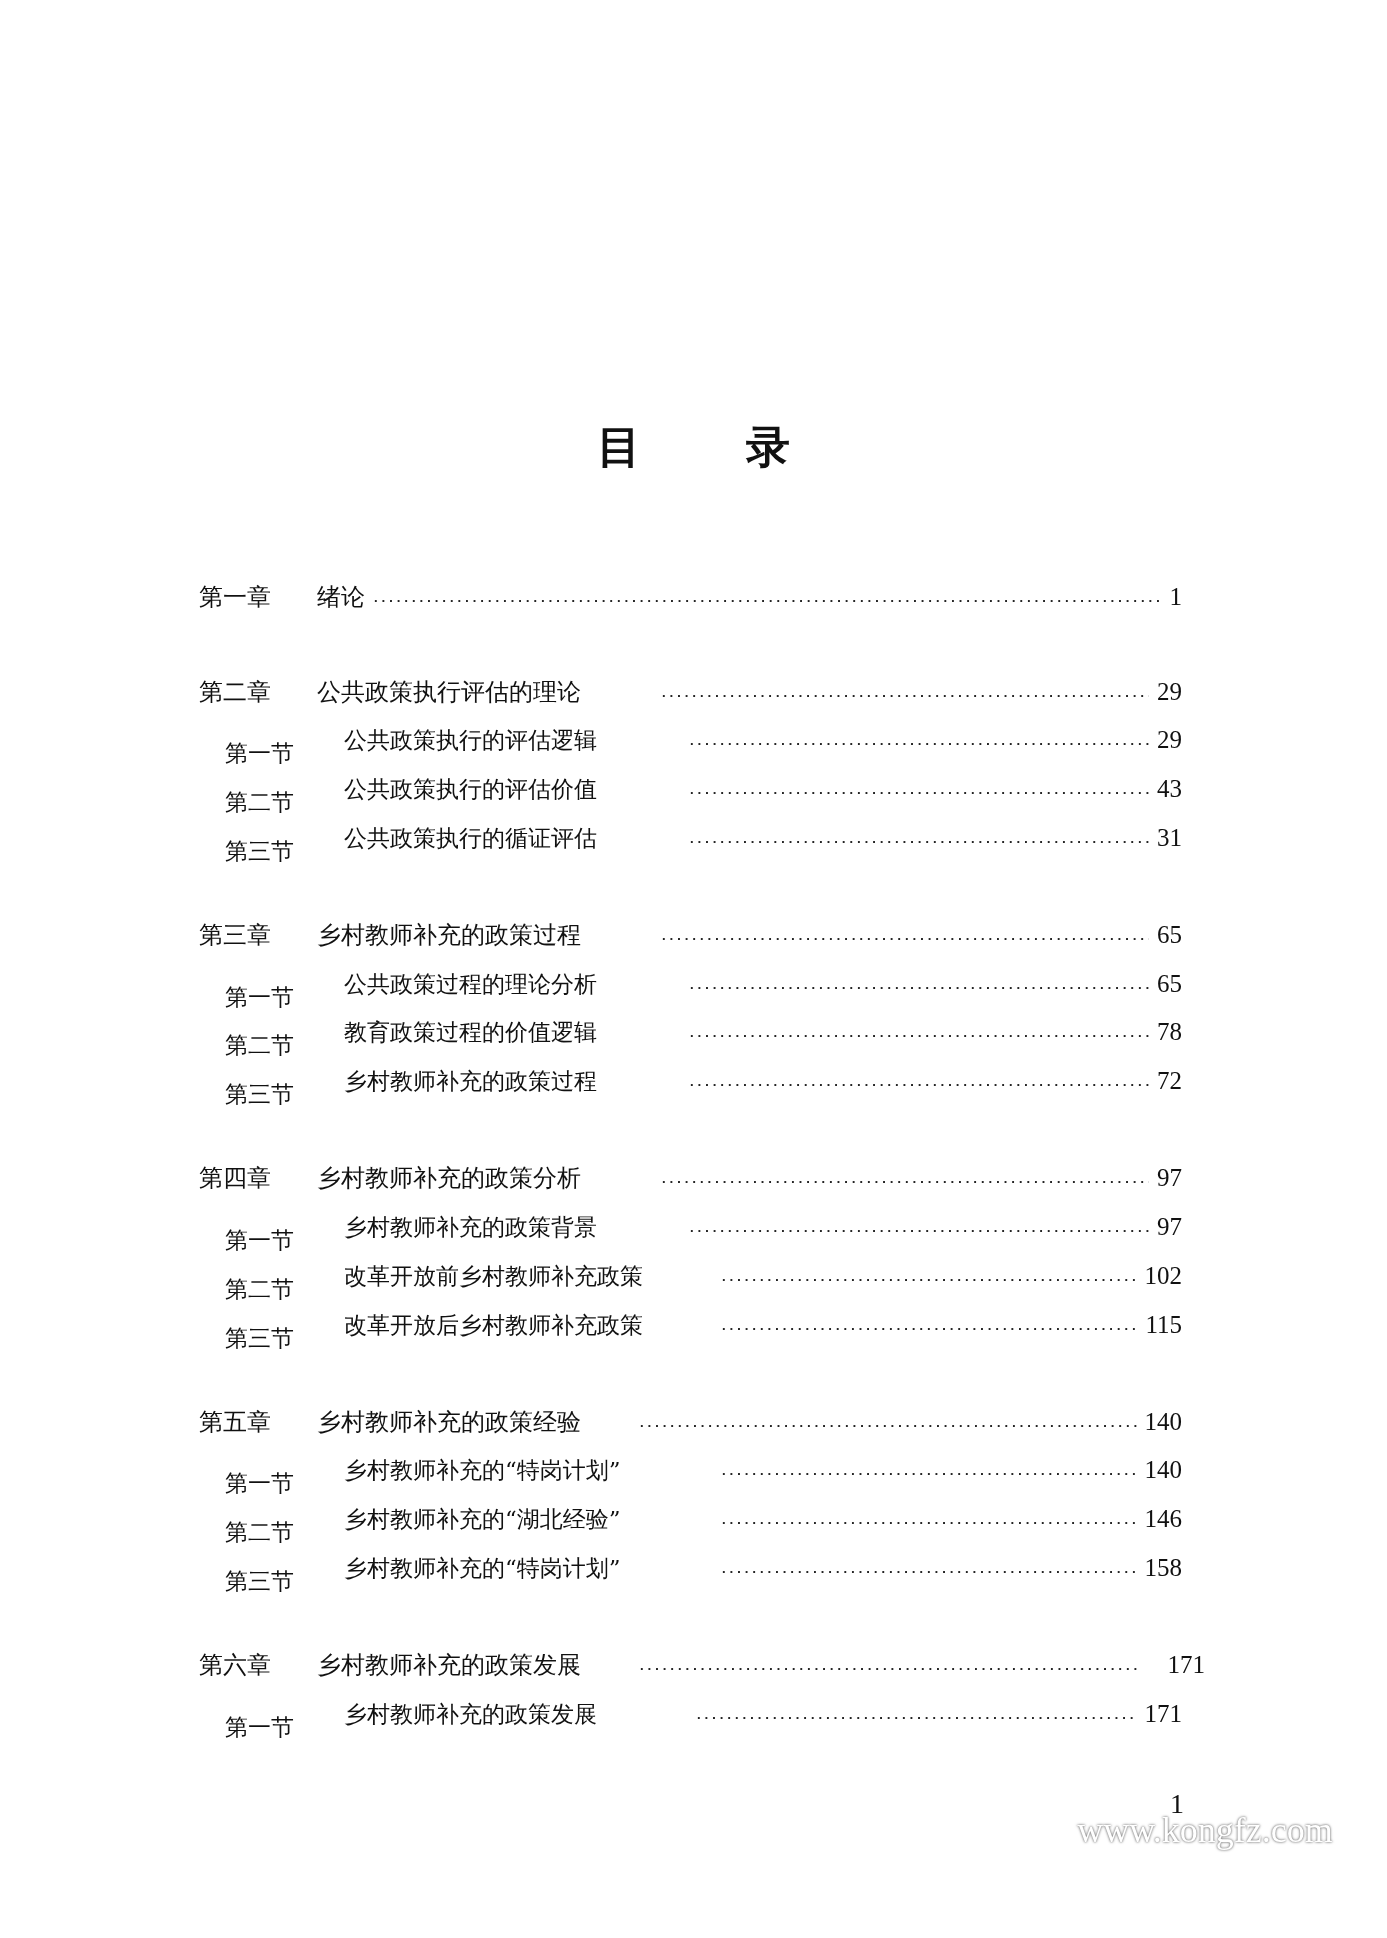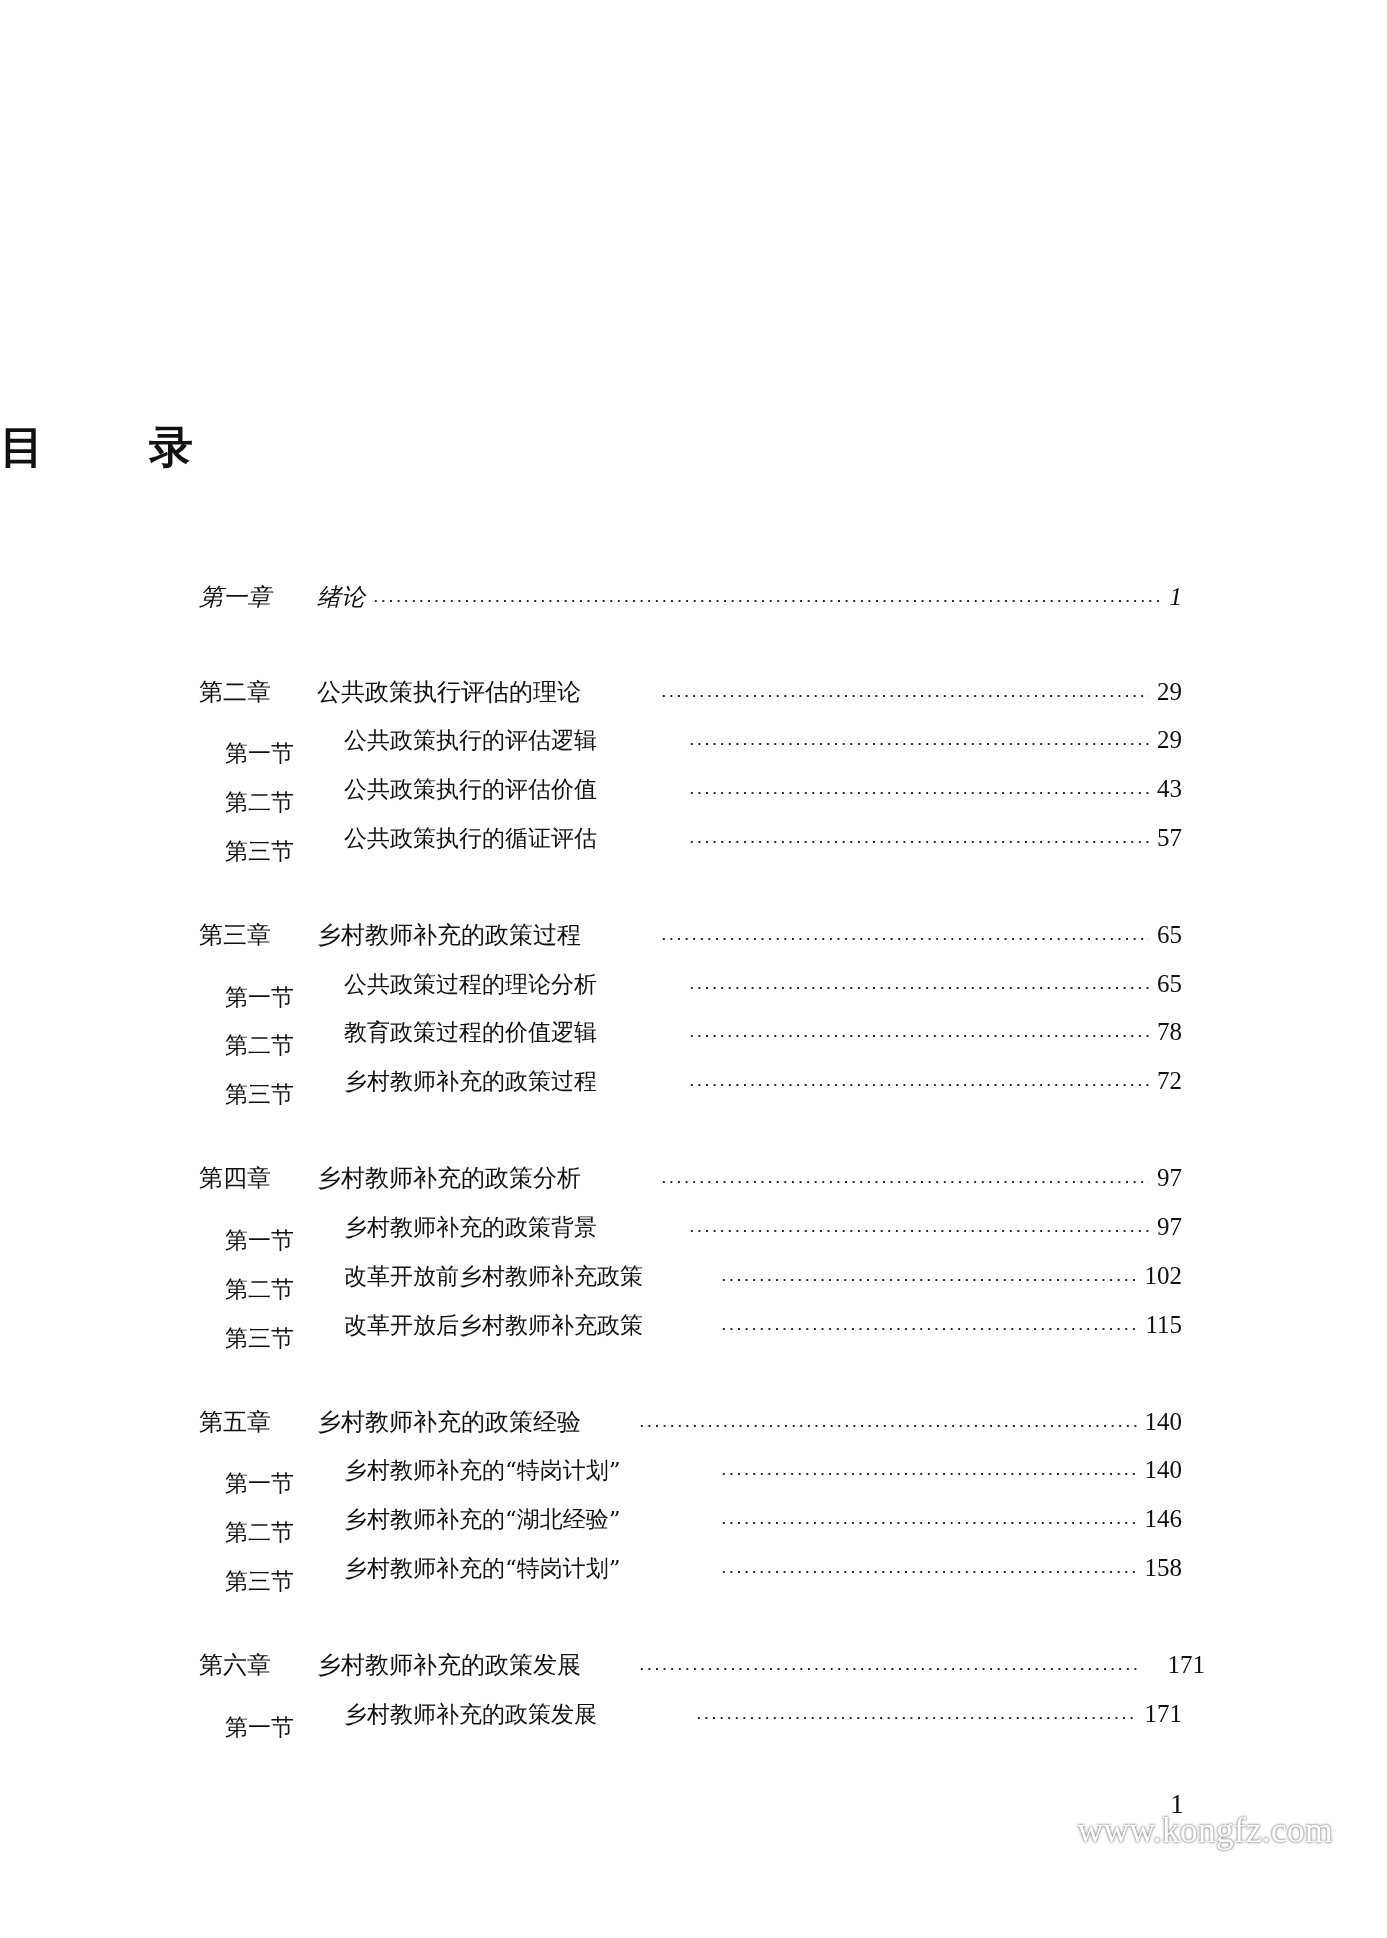--- a/index.html
+++ b/index.html
@@ -1,18 +1,18 @@
 <!DOCTYPE html>
 <html><head>
 <meta charset="utf-8">
 <style>
   html, body { margin: 0; padding: 0; background: #ffffff; }
   body { width: 1387px; height: 1938px; position: relative; overflow: hidden; color: #111; }
   .page-title {
-    position: absolute; left: 0; width: 1387px; top: 418px; text-align: left;
+    position: absolute; left: 0; width: 1387px; top: 418px; text-align: center;
     font-family: "DejaVu Serif", "Liberation Serif", serif; font-weight: bold; font-size: 44px;
     letter-spacing: 0;
   }
   .page-title span { display: inline-block; }
   .page-title .gap { width: 105px; }
   .toc-row {
     position: absolute; left: 0; width: 1387px; height: 34px;
     display: flex; align-items: center;
   }
   .toc-row .label { position: absolute; white-space: nowrap; }
@@ -46,21 +46,21 @@
   .watermark .wm-url { font-family: Liberation Serif, serif; font-size: 36px; line-height: 40px; }
 </style>
 </head>
 <body>
 
 <div class="page-title">
   <span>目</span><span class="gap"></span><span>录</span>
 </div>
 
 <div id="toc">
-    <div class="toc-row chapter" style="top: 580px; font-style: italic;">
+    <div class="toc-row chapter" style="top: 580px;">
       <span class="label">第一章</span>
       <span class="title">绪论</span>
       <span class="leader" style="left: 372px; width: 789.5px;"></span>
       <span class="page">1</span>
     </div>
     <div class="toc-row chapter" style="top: 675px;">
       <span class="label">第二章</span>
       <span class="title">公共政策执行评估的理论</span>
       <span class="leader" style="left: 660px; width: 489px;"></span>
       <span class="page">29</span>
@@ -74,21 +74,21 @@
     <div class="toc-row section" style="top: 772px;">
       <span class="label">第二节</span>
       <span class="title">公共政策执行的评估价值</span>
       <span class="leader" style="left: 688px; width: 461px;"></span>
       <span class="page">43</span>
     </div>
     <div class="toc-row section" style="top: 821px;">
       <span class="label">第三节</span>
       <span class="title">公共政策执行的循证评估</span>
       <span class="leader" style="left: 688px; width: 461px;"></span>
-      <span class="page">57</span>
+      <span class="page">31</span>
     </div>
     <div class="toc-row chapter" style="top: 918px;">
       <span class="label">第三章</span>
       <span class="title">乡村教师补充的政策过程</span>
       <span class="leader" style="left: 660px; width: 489px;"></span>
       <span class="page">65</span>
     </div>
     <div class="toc-row section" style="top: 967px;">
       <span class="label">第一节</span>
       <span class="title">公共政策过程的理论分析</span>

